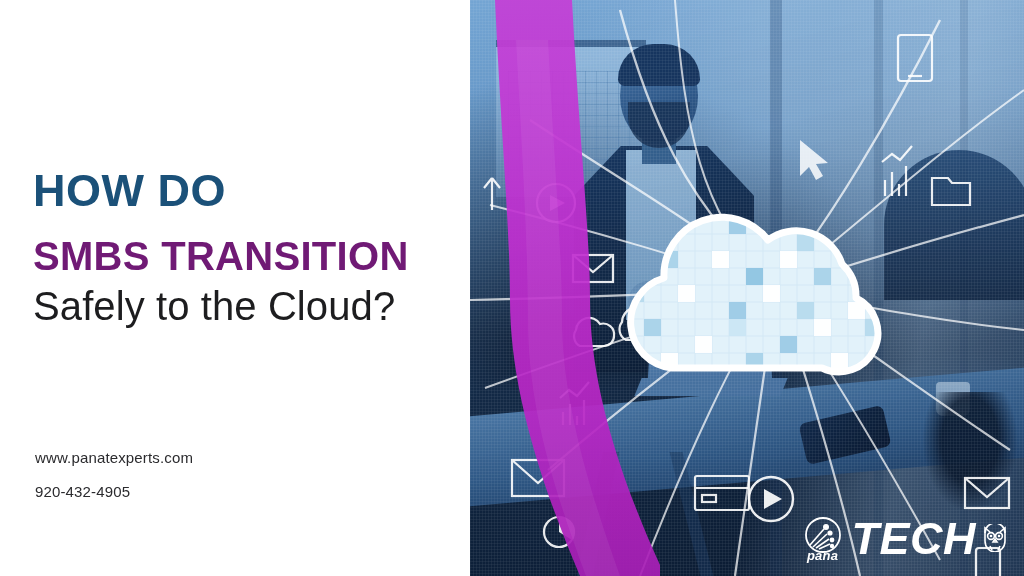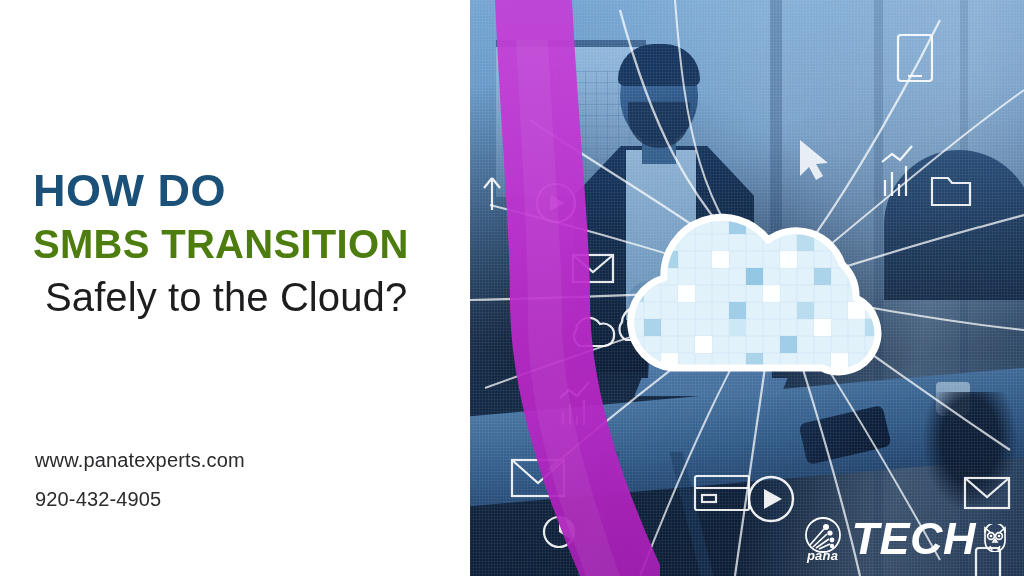--- a/index.html
+++ b/index.html
@@ -8,34 +8,34 @@
     font-family:"Liberation Sans",sans-serif;
   }
   .banner{position:relative;width:1024px;height:576px;background:#ffffff;overflow:hidden;}
 
   
   .left-panel{position:absolute;left:0;top:0;width:520px;height:576px;z-index:30;}
 
   .headline{position:absolute;left:33px;top:168px;}
   .hl-1{
     font-size:45px;font-weight:bold;letter-spacing:.5px;line-height:1.0;
-    color:#1b5179;margin:0 0 11px 0;white-space:nowrap;
+    color:#1b5179;margin:0 0 23px 0;white-space:nowrap;
   }
   .hl-2{
     font-size:40px;font-weight:bold;letter-spacing:.3px;line-height:1.0;
-    color:#4d7c0f;margin:0 0 9px 0;white-space:nowrap;
+    color:#701a75;margin:0 0 9px 0;white-space:nowrap;
   }
   .hl-3{
     font-size:40px;font-weight:400;letter-spacing:.1px;line-height:1.05;
-    color:#1d1d1f;margin:12px;white-space:nowrap;
+    color:#1d1d1f;margin:0;white-space:nowrap;
   }
 
   .contact{position:absolute;left:35px;top:450px;}
   .contact div{
-    font-size:20px;color:#2b2b2e;letter-spacing:.15px;
+    font-size:15px;color:#2b2b2e;letter-spacing:.15px;
     line-height:1.0;margin-bottom:19px;white-space:nowrap;
   }
   .contact div:last-child{margin-bottom:0;}
 
   
   .photo-wrap{
     position:absolute;left:470px;top:0;width:554px;height:576px;
     overflow:hidden;z-index:10;
   }
   .photo{

